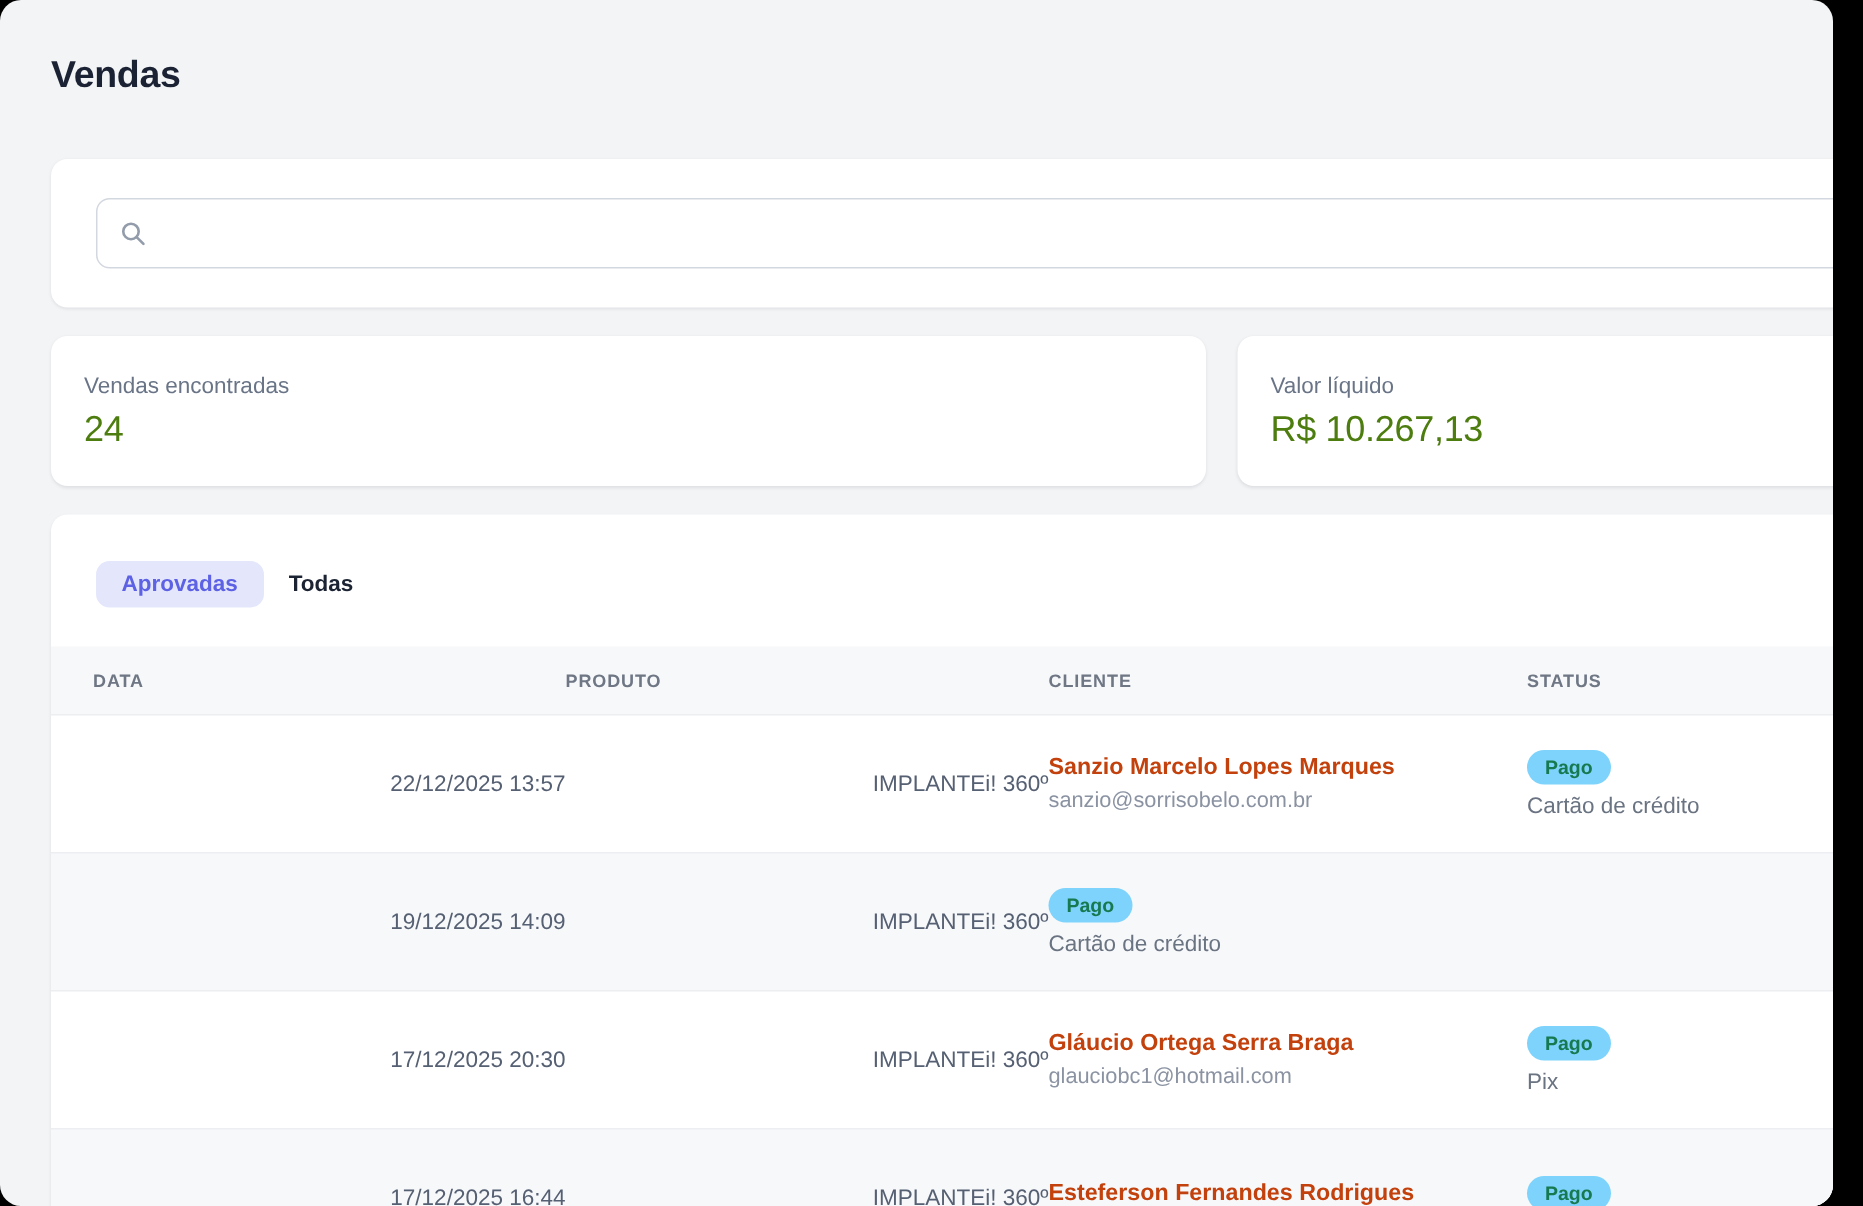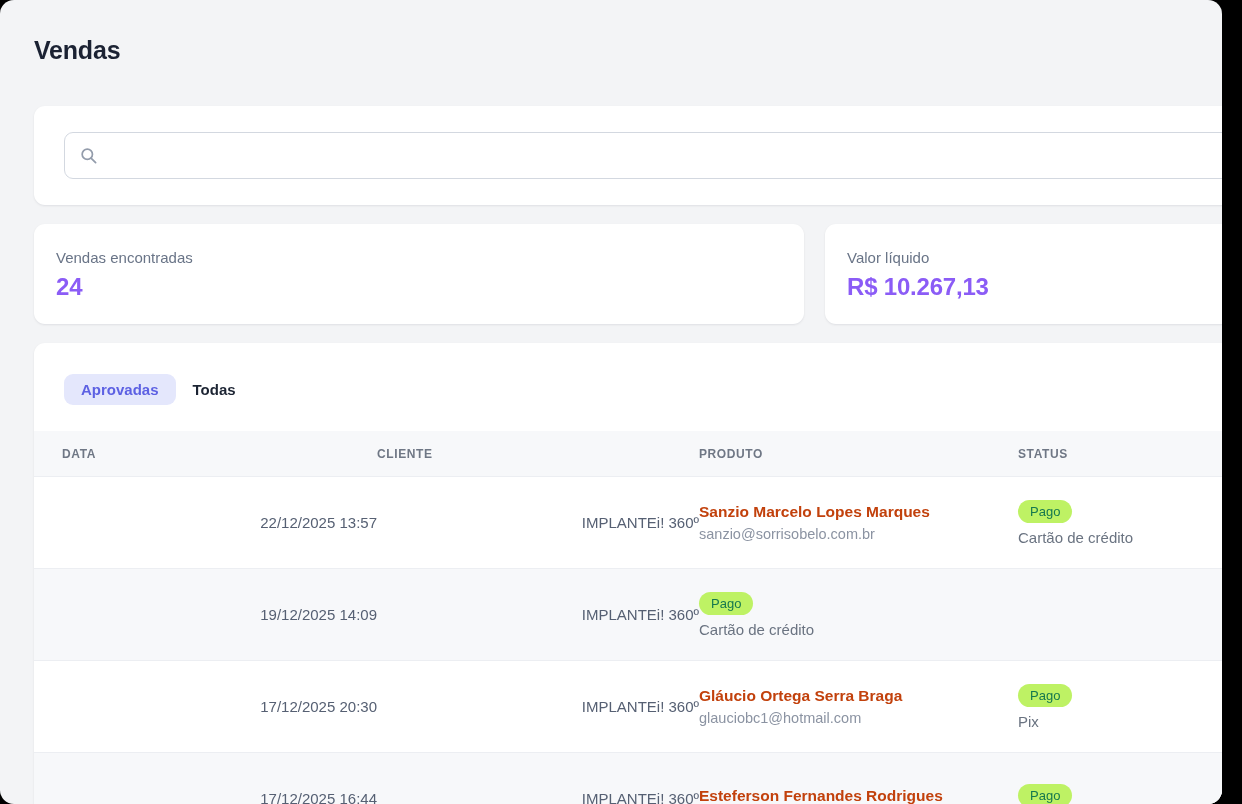--- a/index.html
+++ b/index.html
@@ -64,22 +64,22 @@
   .stat-card {
     height: 100px;
     padding: 25px 22px;
   }
   .stat-card.first { width: 770px; flex: 0 0 auto; }
   .stat-card.second { flex: 1 1 auto; }
   .stat-label { font-size: 15px; color: #697487; }
   .stat-value {
     margin-top: 7px;
     font-size: 24px;
-    font-weight: 700;
-    color: #8b5cf6;
+    font-weight: 400;
+    color: #4d7c0f;
     letter-spacing: -0.2px;
   }
 
   .table-card {
     margin: 19px -24px 0 34px;
     height: 600px;
     border-bottom-left-radius: 0;
     border-bottom-right-radius: 0;
     overflow: hidden;
   }
@@ -124,24 +124,24 @@
     background: #ffffff;
     cursor: pointer;
   }
   .trow:nth-child(even) { background: #f7f8fa; }
 
   .cell-date, .cell-product { font-size: 15px; color: #566073; text-align: right; }
   .client-name { font-size: 15.5px; font-weight: 600; color: #c2410c; }
   .client-email { margin-top: 5px; font-size: 14.5px; color: #8b93a2; }
   .status-badge {
     display: inline-block;
-    background: #bef264;
+    background: #7dd3fc;
     color: #16794f;
     font-size: 13px;
-    font-weight: 400;
+    font-weight: 700;
     padding: 4px 12px;
     border-radius: 999px;
   }
   .payment-method { margin-top: 6px; font-size: 15px; color: #6a7381; }
 </style>
 </head>
 <body>
 
 <div class="screen">
 
@@ -170,22 +170,22 @@
 
   <div class="card table-card">
 
     <div class="tabs">
       <button class="tab active">Aprovadas</button>
       <button class="tab">Todas</button>
     </div>
 
     <div class="grid-row thead">
       <div class="th">Data</div>
+      <div class="th">Produto</div>
       <div class="th">Cliente</div>
-      <div class="th">Produto</div>
       <div class="th">Status</div>
     </div>
 
     <div>
         <div class="grid-row trow">
     <div class="cell-date">22/12/2025 13:57</div>
     <div class="cell-product">IMPLANTEi! 360º</div>
     <div>
       <div class="client-name">Sanzio Marcelo Lopes Marques</div>
       <div class="client-email">sanzio@sorrisobelo.com.br</div>

